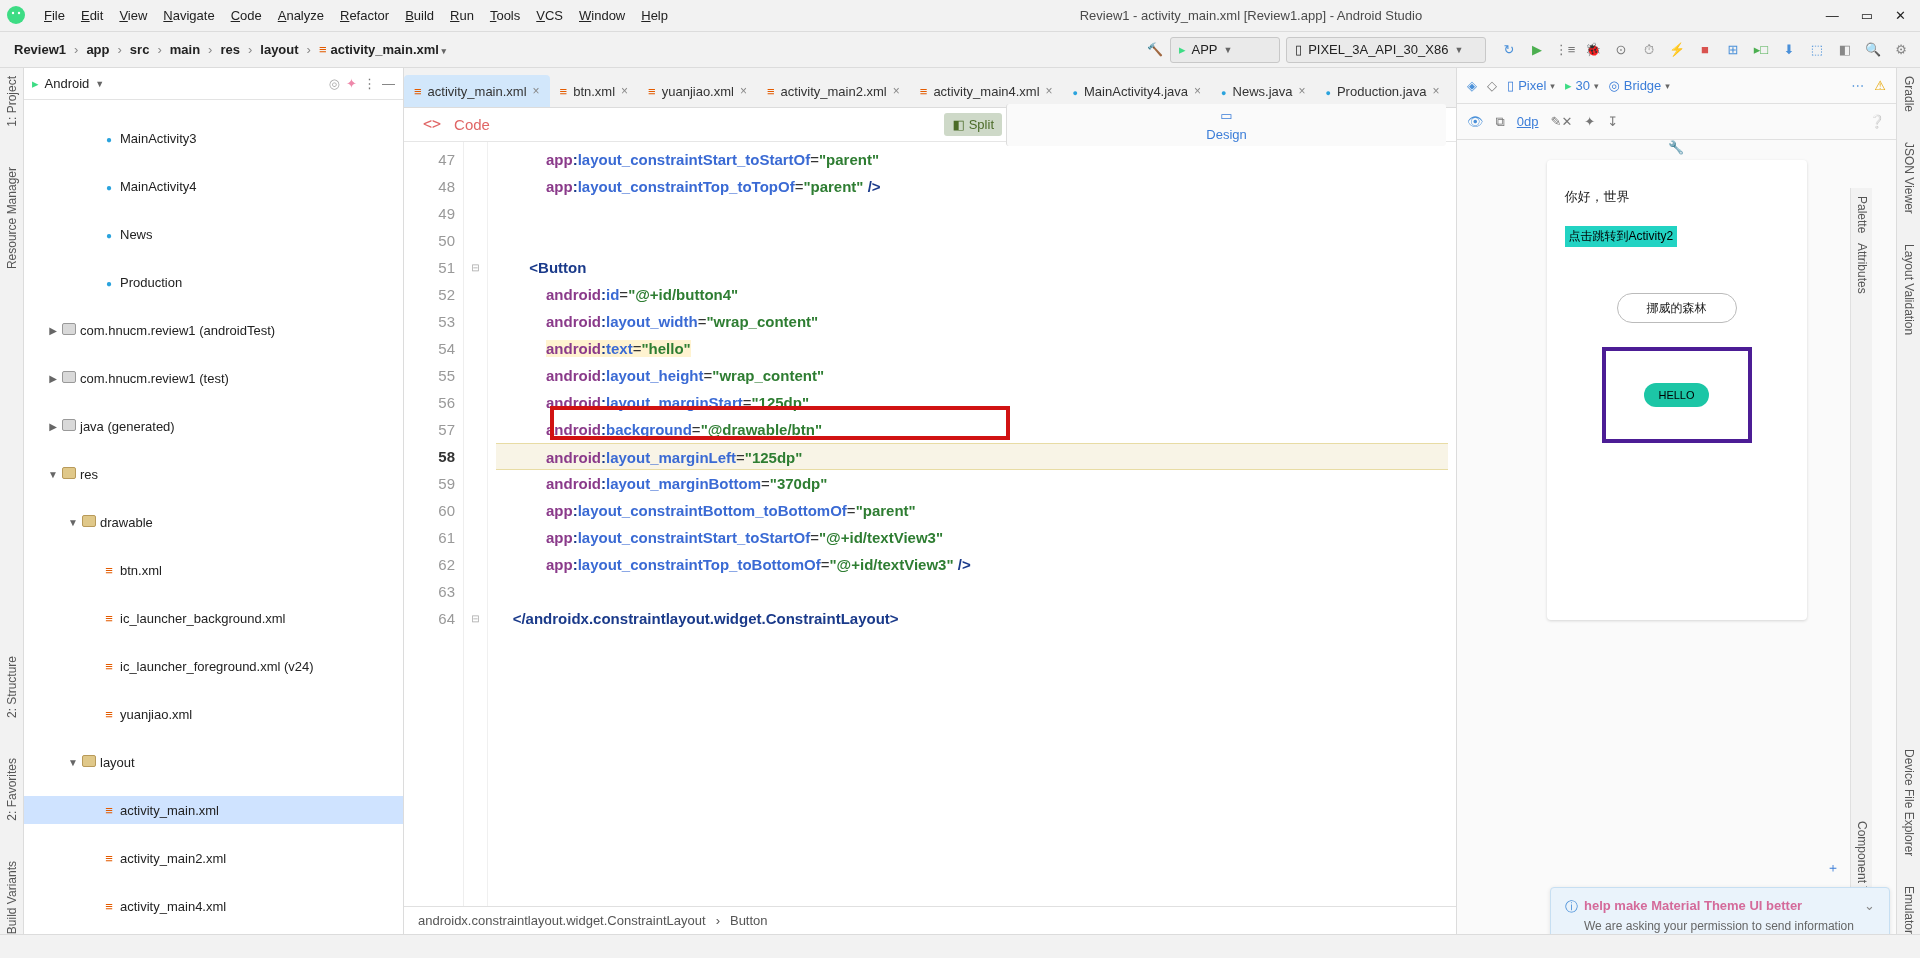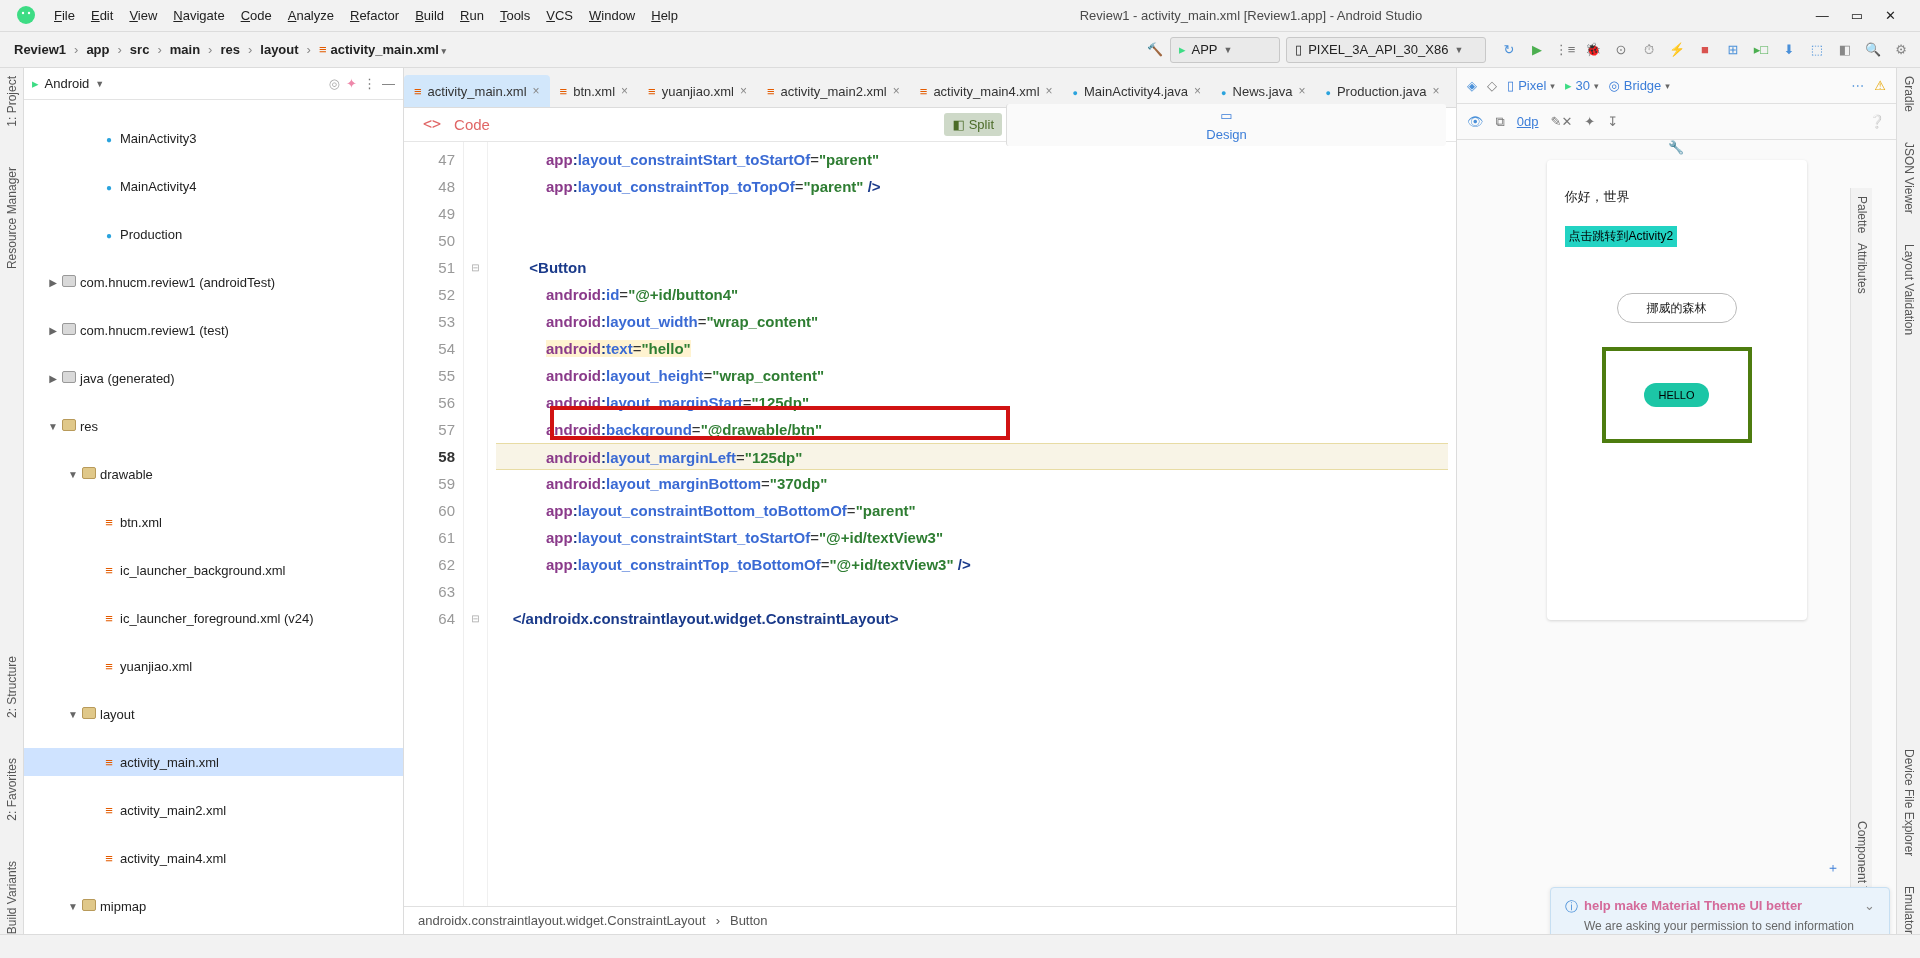--- a/index.html
+++ b/index.html
@@ -1,20 +1,20 @@
 <!DOCTYPE html>
 <html><head>
 <meta charset="utf-8">
 <style>
 * { margin:0; padding:0; box-sizing:border-box; font-family:"Segoe UI",Arial,sans-serif; }
 body { width:1920px; height:958px; background:#f2f2f2; overflow:hidden; font-size:13px; color:#222; }
 svg { display:block; }
 
 
-.menubar { height:32px; background:#f2f2f2; display:flex; align-items:center; padding:0 16px; border-bottom:1px solid #dcdcdc; }
+.menubar { height:32px; background:#f2f2f2; display:flex; align-items:center; padding:0 6px; border-bottom:1px solid #dcdcdc; }
 .menubar .logo { width:22px; height:22px; margin-right:8px; }
 .menubar .mitem { padding:4px 8px; cursor:default; }
 .menubar .mitem u { text-decoration:underline; }
 .menubar .title-area { flex:1; text-align:center; color:#4a4a4a; }
 .menubar .winbtns { display:flex; gap:22px; padding-right:8px; }
 
 
 .navrow { height:36px; background:#f2f2f2; display:flex; align-items:center; border-bottom:1px solid #dcdcdc; padding:0 10px; }
 .crumbs { display:flex; align-items:center; gap:4px; flex:1; }
 .crumbs .crumb { padding:3px 4px; font-weight:bold; }
@@ -95,21 +95,21 @@
 .design { width:440px; border-left:1px solid #dcdcdc; background:#fafafa; display:flex; flex-direction:column; }
 .design-tb { height:36px; border-bottom:1px solid #e0e0e0; display:flex; align-items:center; gap:10px; padding:0 10px; }
 .design-tb .pill { display:flex; align-items:center; gap:4px; color:#3b7dd8; cursor:default; }
 .design-tb2 { height:36px; border-bottom:1px solid #e0e0e0; display:flex; align-items:center; gap:12px; padding:0 10px; }
 .design-canvas { flex:1; position:relative; display:flex; justify-content:center; padding-top:20px; }
 .phone { width:260px; height:460px; background:#fff; border-radius:4px; box-shadow:0 1px 3px rgba(0,0,0,.15); position:relative; padding:28px 18px; }
 .phone .key { position:absolute; top:-20px; left:50%; transform:translateX(-50%); color:#888; }
 .phone .t1 { font-size:13px; margin-bottom:20px; }
 .phone .t2 { display:inline-block; background:#22d3c3; color:#000; font-size:12px; padding:2px 4px; margin-bottom:46px; }
 .phone .btn-round { width:120px; height:30px; border:1px solid #bbb; border-radius:15px; background:#fff; margin:0 auto 24px; display:flex; align-items:center; justify-content:center; font-size:12px; }
-.phone .hello-wrap { border:4px solid #4d7c0f; width:150px; height:96px; margin:0 auto; display:flex; align-items:center; justify-content:center;text-align:center; }
+.phone .hello-wrap { border:4px solid #4c1d95; width:150px; height:96px; margin:0 auto; display:flex; align-items:center; justify-content:center;text-align:center; }
 .phone .hello-btn { background:#1cc6a6; color:#000; font-size:11px; padding:6px 14px; border-radius:14px; }
 .design-zoom { position:absolute; right:48px; bottom:12px; width:30px; display:flex; flex-direction:column; align-items:center; gap:6px; color:#3b7dd8; }
 
 .notif { position:absolute; right:30px; bottom:0; width:340px; background:#eaf3fb; border:1px solid #c7dff2; border-radius:4px; padding:10px 14px; box-shadow:0 1px 4px rgba(0,0,0,.1); }
 .notif .ntitle { color:#d46a9a; font-weight:bold; margin-bottom:6px; }
 .notif .nbody { color:#666; font-size:12px; }
 
 .statusbar { position:absolute; left:0; right:0; bottom:0; height:24px; background:#f2f2f2; border-top:1px solid #dcdcdc; }
 </style>
 </head>
@@ -233,20 +233,25 @@
           <span class="lab">MainActivity3</span>
         </div>
         <div class="node pad3">
           <span class="tw"></span>
           <span class="ic ficon-class"></span>
           <span class="lab">MainActivity4</span>
         </div>
         <div class="node pad3">
           <span class="tw"></span>
           <span class="ic ficon-class"></span>
+          <span class="lab">News</span>
+        </div>
+        <div class="node pad3">
+          <span class="tw"></span>
+          <span class="ic ficon-class"></span>
           <span class="lab">Production</span>
         </div>
         <div class="node pad1">
           <span class="tw">▶</span>
           <span class="ic"><span class="ficon-pkg"></span></span>
           <span class="lab">com.hnucm.review1 (androidTest)</span>
         </div>
         <div class="node pad1">
           <span class="tw">▶</span>
           <span class="ic"><span class="ficon-pkg"></span></span>

